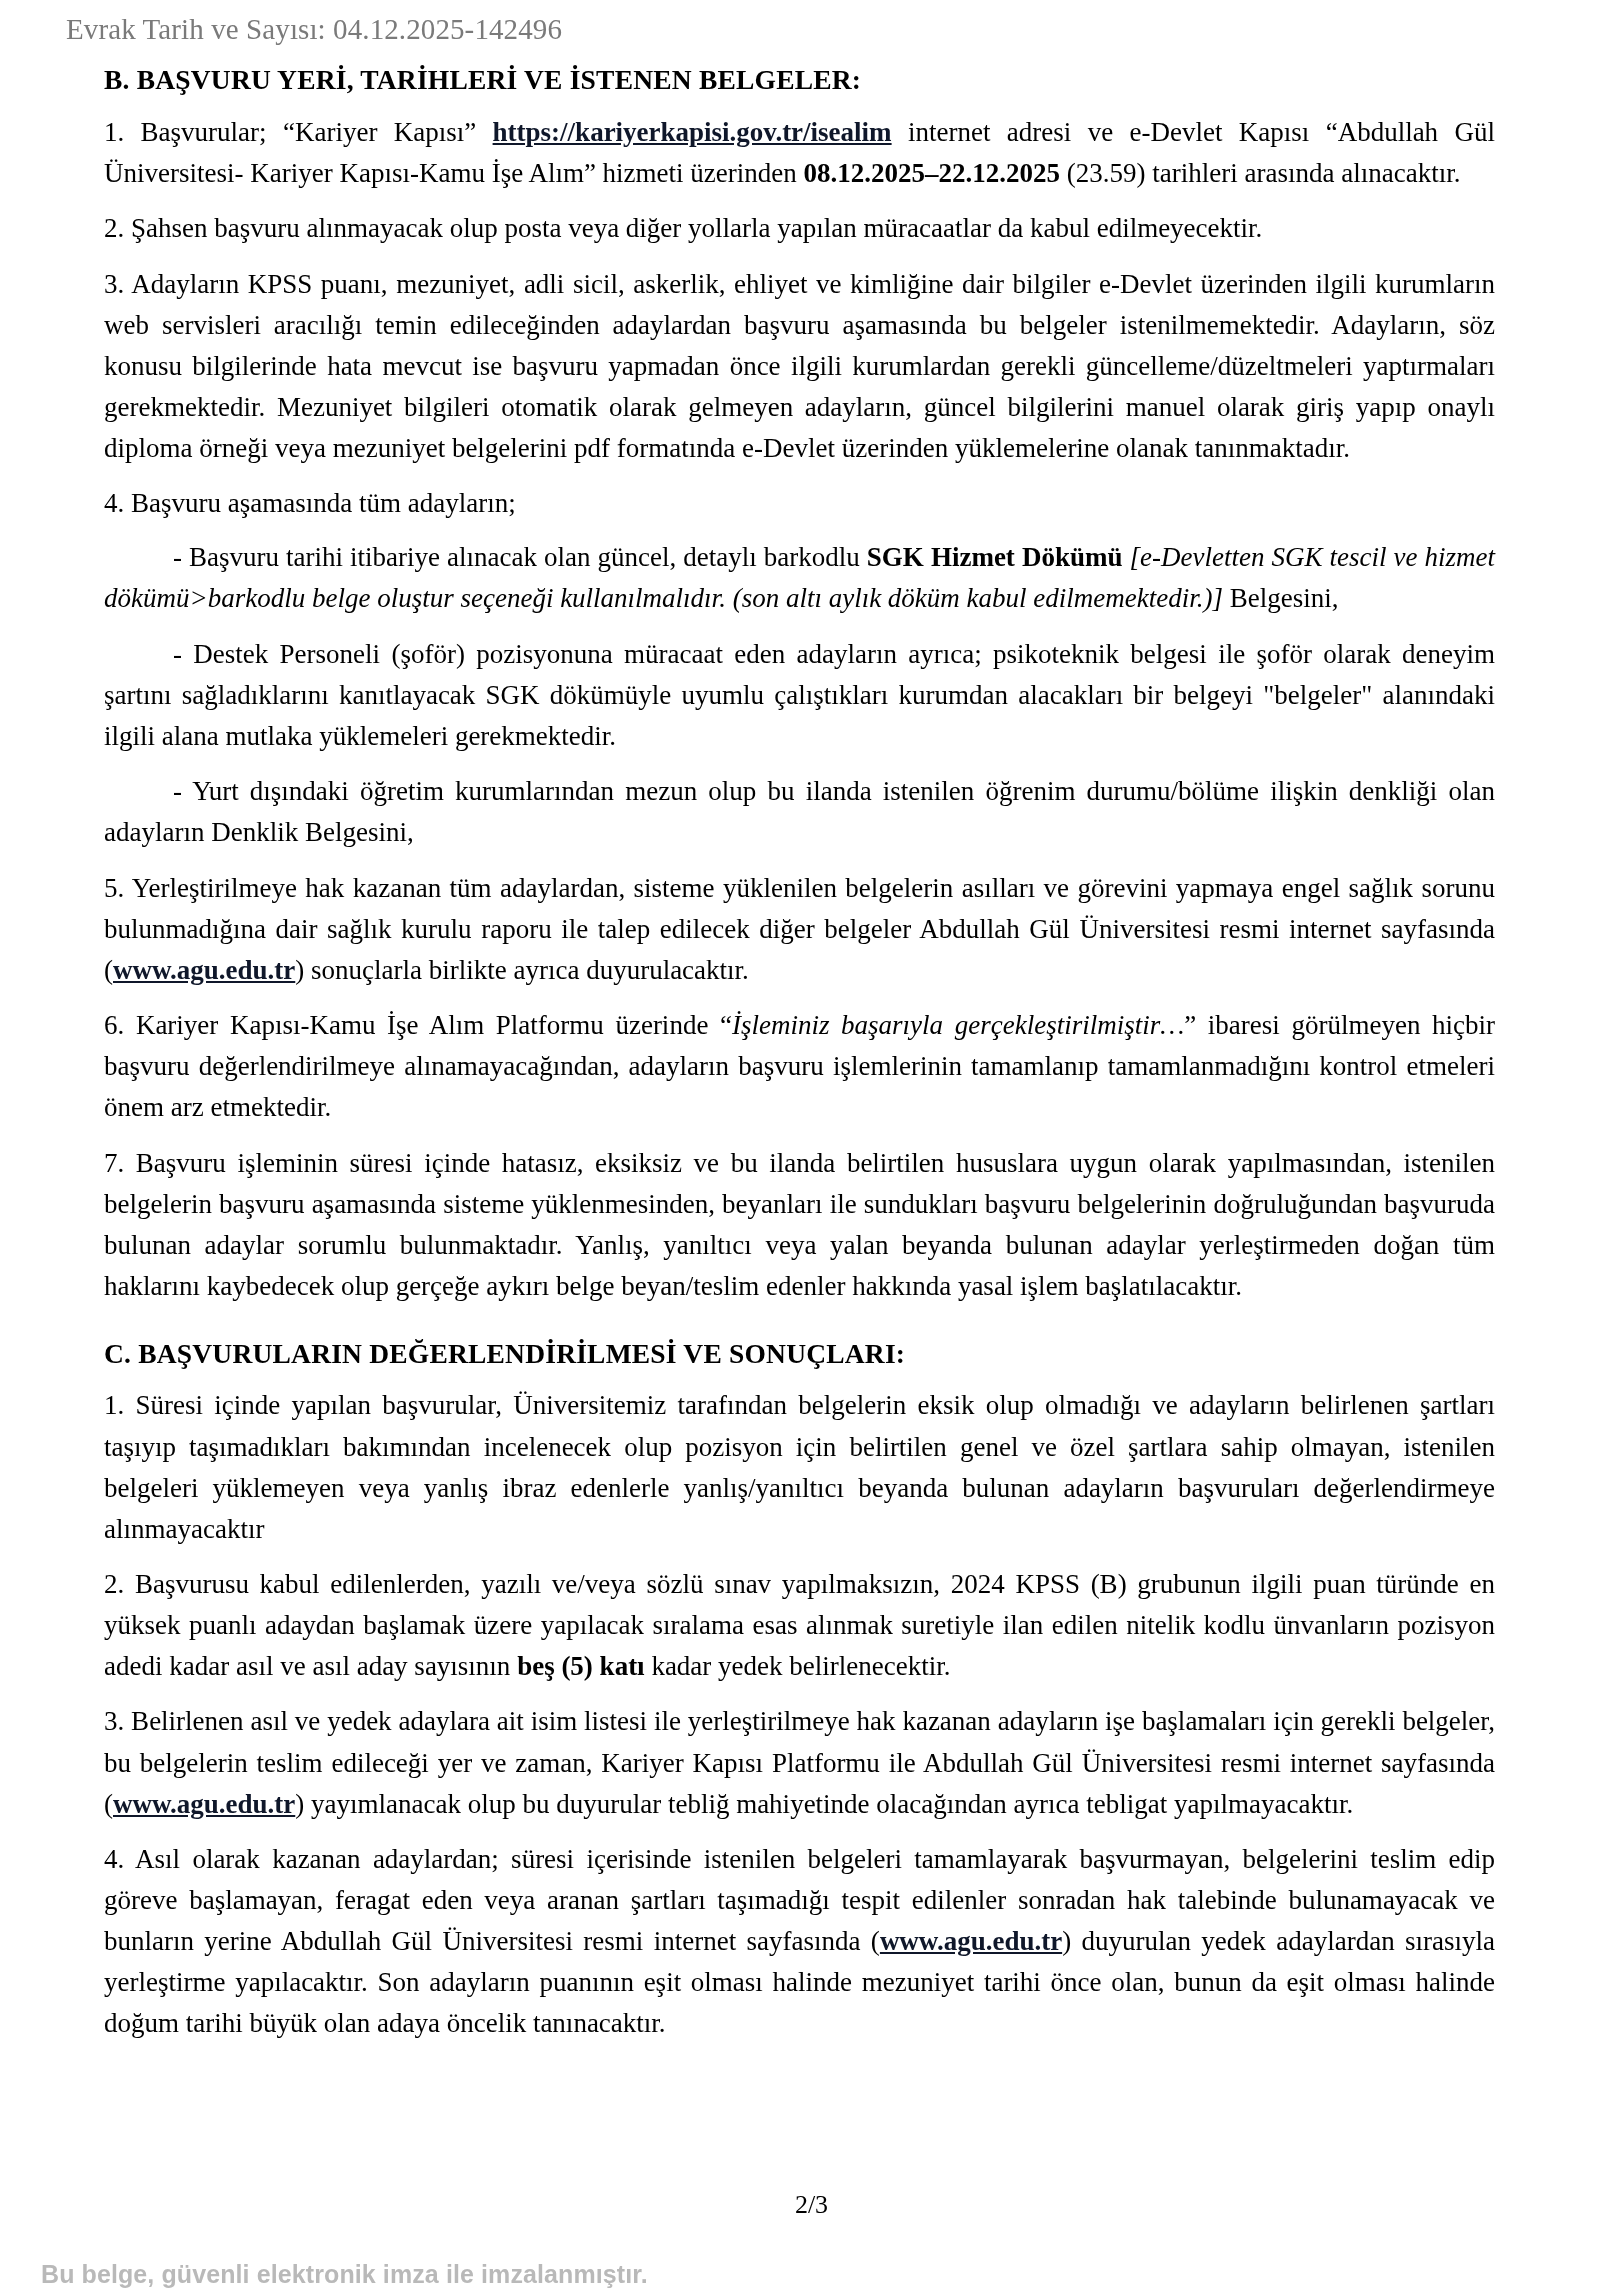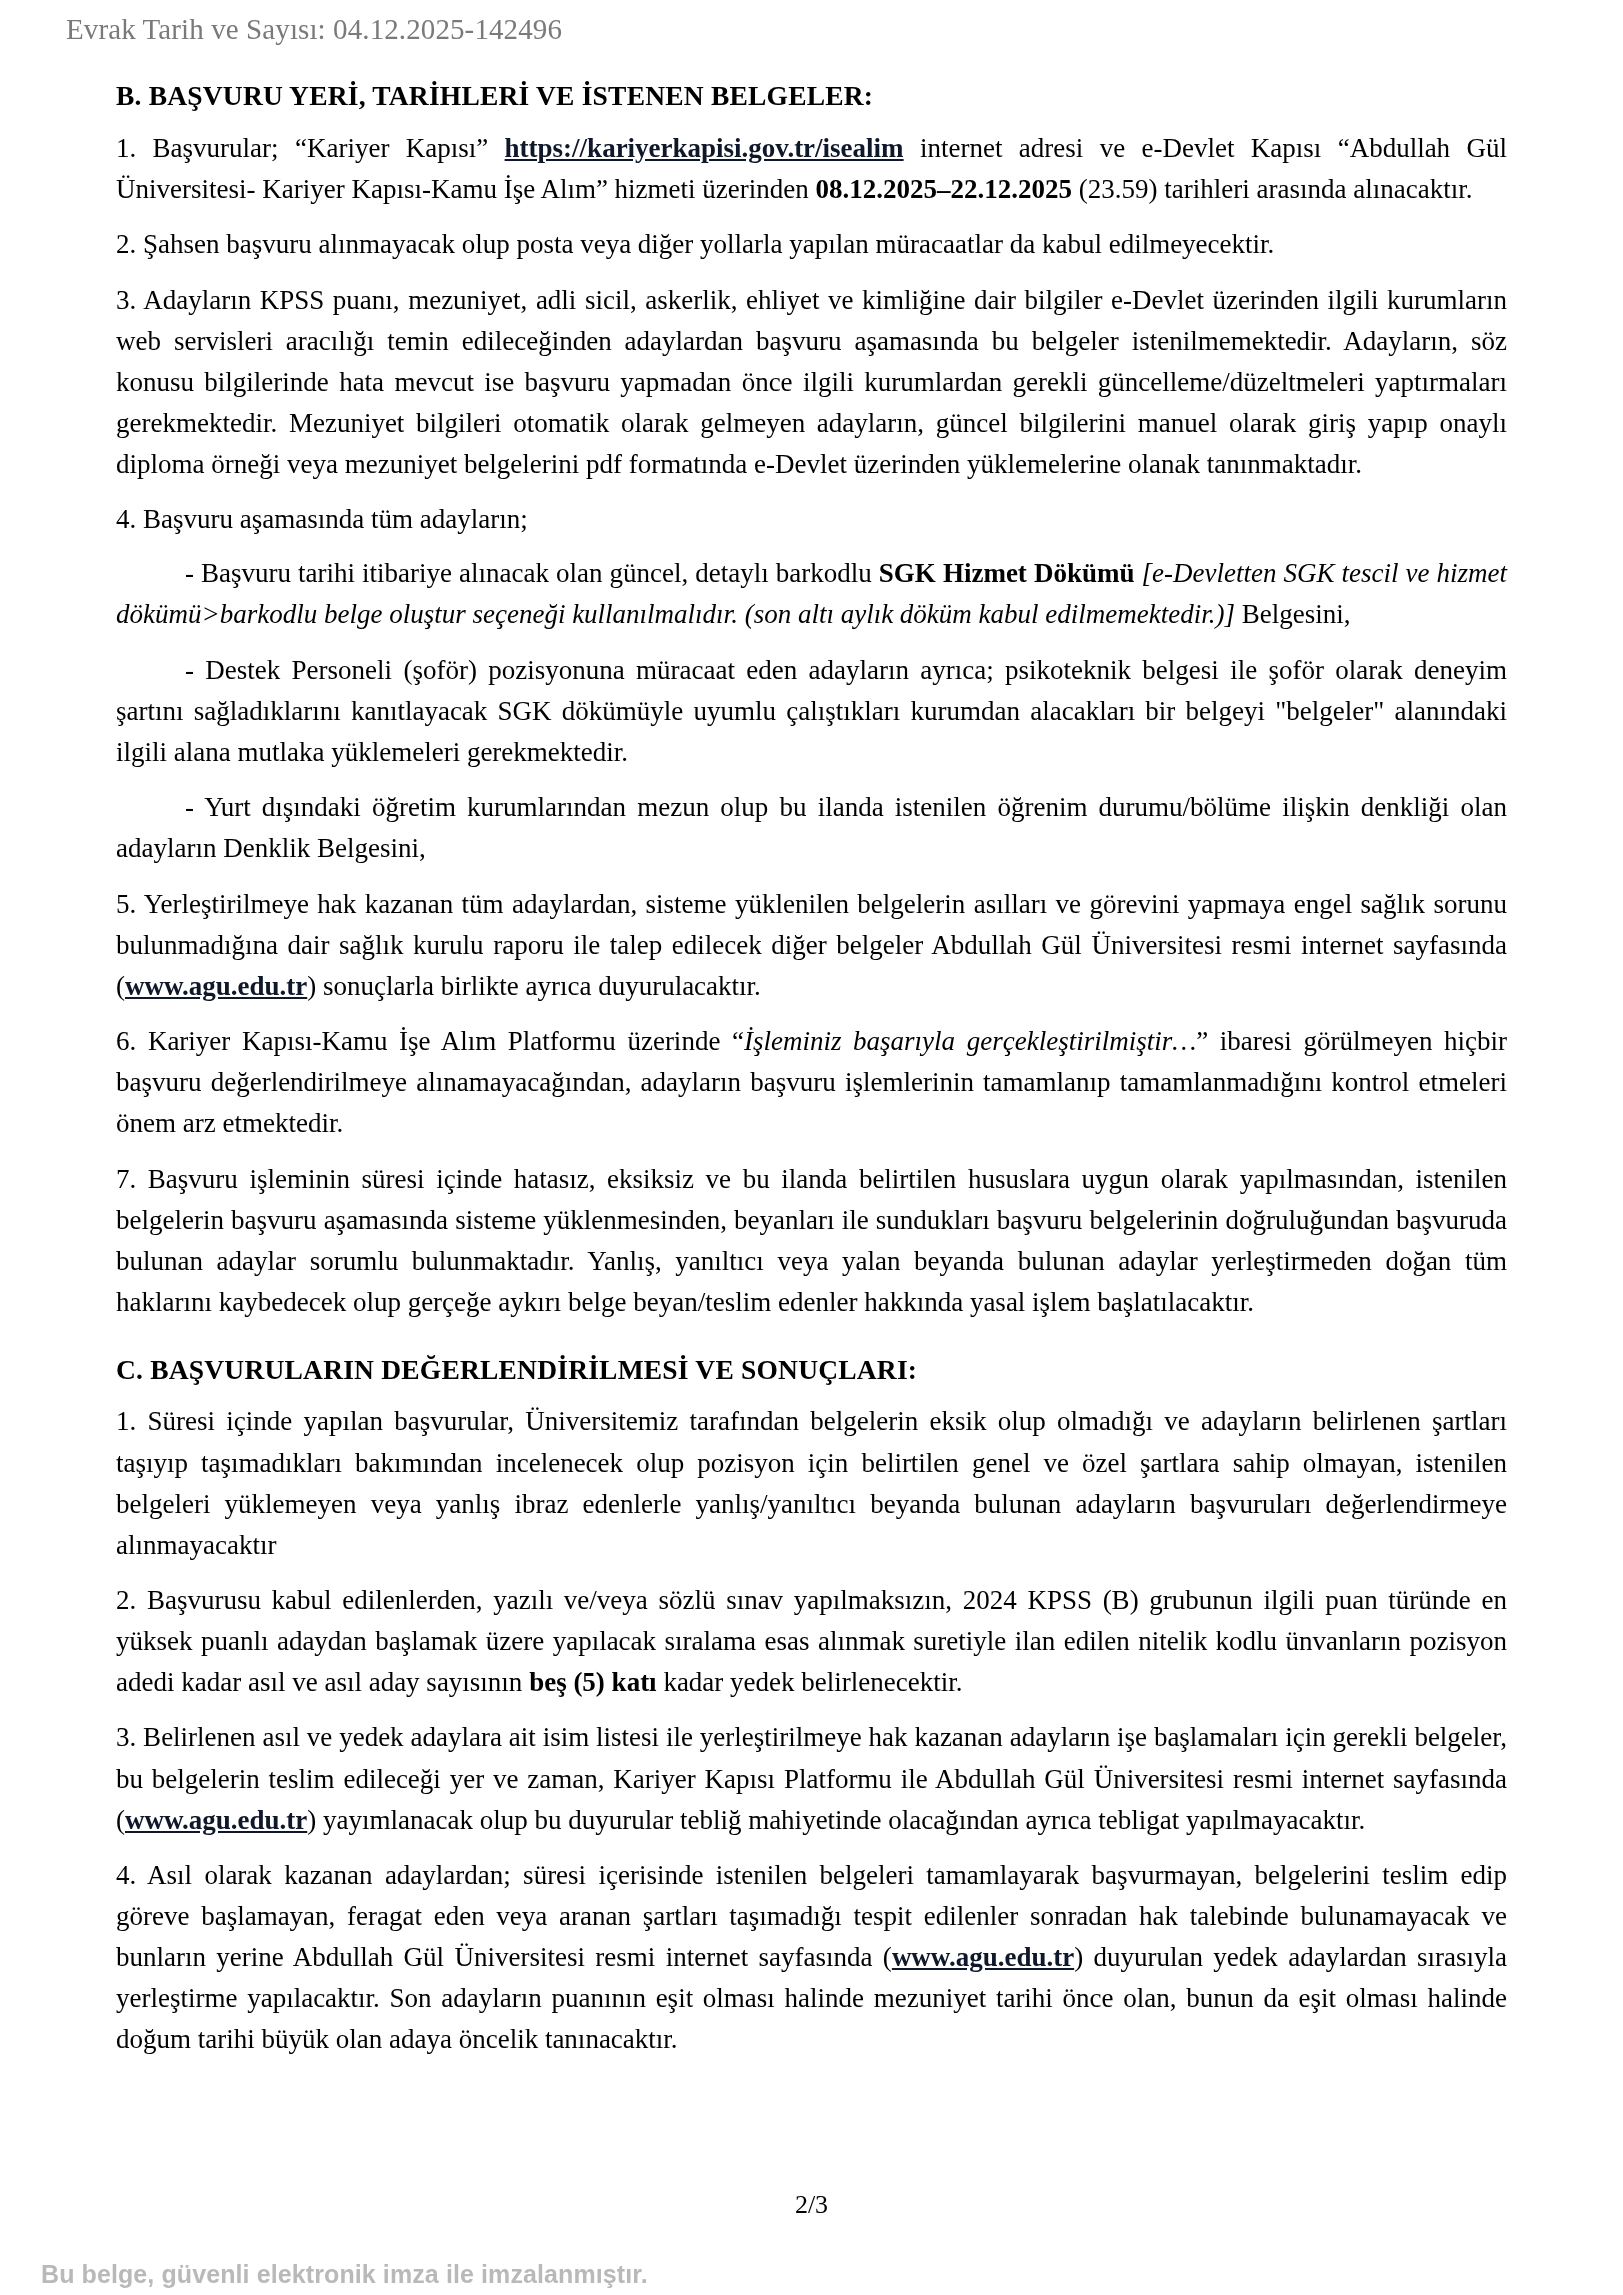--- a/index.html
+++ b/index.html
@@ -27,24 +27,23 @@
     line-height: 1.1;
     color: #7a7a7a;
     white-space: nowrap;
     letter-spacing: 0.1px;
     margin-left: 20px;
   }
 
   
   .page {
     position: absolute;
-    left: 116px;
+    left: 104px;
     top: 63px;
     width: 1391px;
-    margin-top: 16px;
   }
 
   h2.section-heading {
     font-size: 27.5px;
     font-weight: bold;
     margin: 0 0 14.4px 0;
     line-height: 1.25;
     letter-spacing: 0.2px;
   }
   h2.section-heading.spaced-top {

